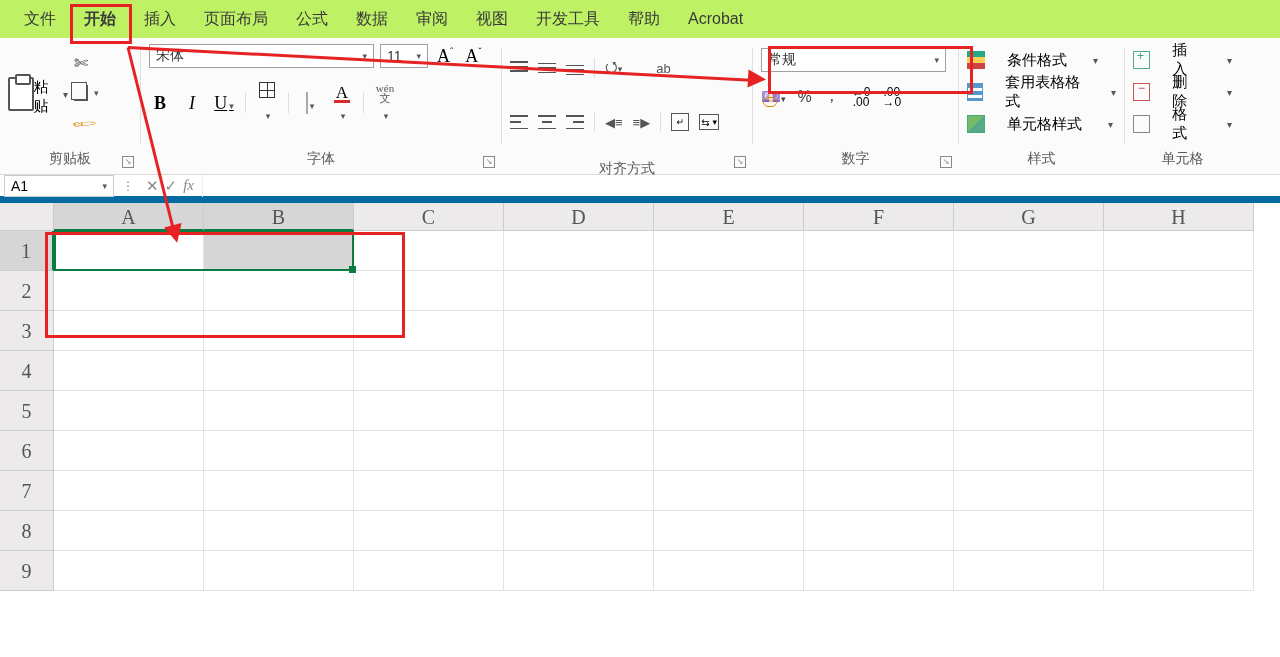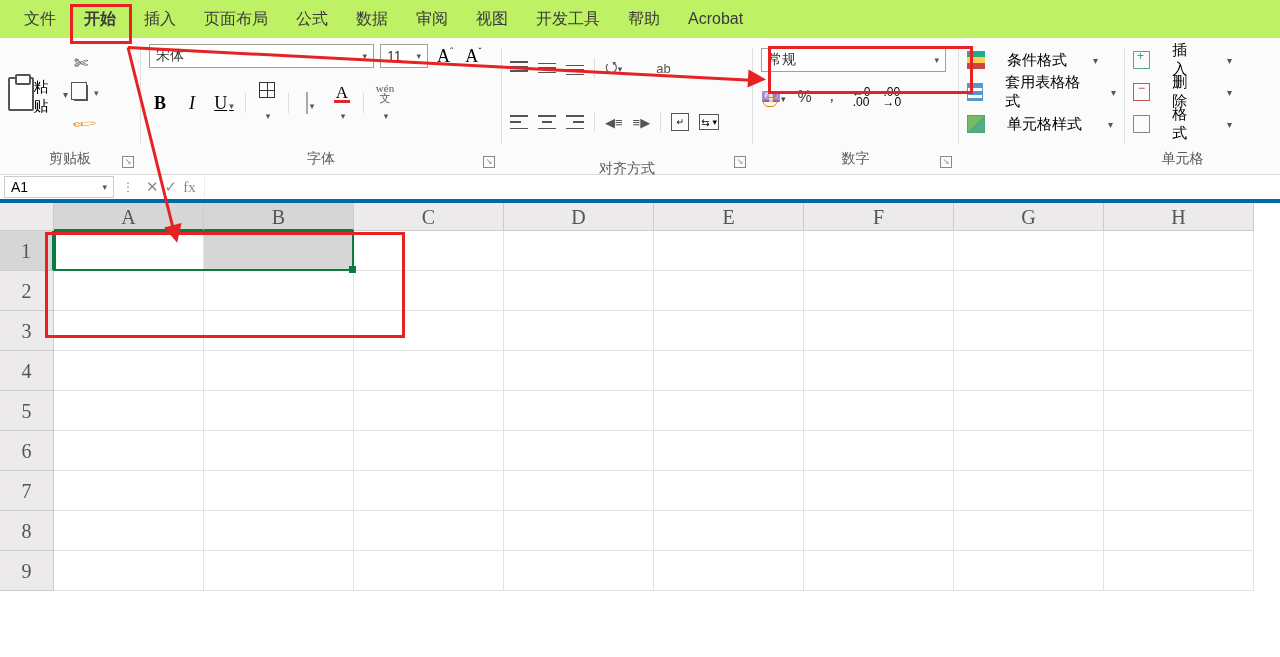--- a/index.html
+++ b/index.html
@@ -146,21 +146,21 @@
     .sicon{width:18px;height:18px;display:inline-block;}
     .s-cond{background:linear-gradient(#2a8 33%,#fc5 33% 66%,#c44 66%);}
     .s-table{background:repeating-linear-gradient(#59c,#59c 4px,#fff 4px,#fff 7px);border:1px solid #59c;}
     .s-cell{background:linear-gradient(135deg,#7b6 50%,#5a8 50%);border:1px solid #4a7;}
     .c-ins{border:1.5px solid #5a8;position:relative;}
     .c-ins::before{content:"+";position:absolute;top:-3px;left:3px;font-size:12px;color:#3a7;}
     .c-del{border:1.5px solid #c55;position:relative;}
     .c-del::before{content:"−";position:absolute;top:-3px;left:4px;font-size:12px;color:#c44;}
     .c-fmt{border:1.5px solid #888;}
     
-    .fbar{display:flex;align-items:center;height:28px;border-bottom:4px solid #0369a1;background:#fff;}
+    .fbar{display:flex;align-items:center;height:28px;border-bottom:7px solid #0369a1;background:#fff;}
     .namebox{width:110px;border:1px solid #ccc;height:22px;margin:0 4px;display:flex;align-items:center;padding:0 6px;font-size:14px;}
     .namebox .caret{margin-left:auto;font-size:9px;color:#555;}
     .fx-btns{display:flex;align-items:center;gap:6px;color:#888;padding:0 8px;font-size:15px;}
     .fx-input{flex:1;height:22px;border-left:1px solid #eee;padding:0 6px;}
     .vdots{color:#888;padding:0 4px;}
     
     .grid{position:relative;}
     .colhdrs{display:flex;height:28px;}
     .corner{width:54px;background:#eceaea;border-right:1px solid #ccc;border-bottom:1px solid #ccc;}
     .colh{width:150px;text-align:center;font-family:"Times New Roman",serif;font-size:20px;color:#555;background:#eceaea;border-right:1px solid #ccc;border-bottom:1px solid #ccc;line-height:28px;}
@@ -346,20 +346,21 @@
           <span class="sicon s-table"></span>
           <span>套用表格格式</span>
           <span class="dd">▾</span>
         </div>
       <div class="style-item">
           <span class="sicon s-cell"></span>
           <span>单元格样式</span>
           <span class="dd">▾</span>
         </div>
     </div>
+    <div class="group-label">样式</div>
   </div>
   <div class="vline"></div>
 
   <div class="group" style="width:115px">
     <div class="group-body" style="flex-direction:column;gap:4px;padding-top:2px;">
       <div class="cell-item">
           <span class="sicon c-ins"></span>
           <span>插入</span>
           <span class="dd">▾</span>
         </div>
@@ -380,21 +381,21 @@
 
 <div class="fbar">
   <div class="namebox">
       <span>A1</span>
       <span class="caret">▾</span>
     </div>
   <span class="vdots">⋮</span>
   <div class="fx-btns">
     <span>✕</span>
     <span>✓</span>
-    <span style="font-family:'Times New Roman',serif">fx</span>
+    <span style="font-style:italic;font-family:'Times New Roman',serif">fx</span>
   </div>
   <div class="fx-input"></div>
 </div>
 
 <div class="grid">
   <div class="colhdrs">
     <div class="corner"></div>
     <div class="colh sel">A</div>
     <div class="colh sel">B</div>
     <div class="colh">C</div>

